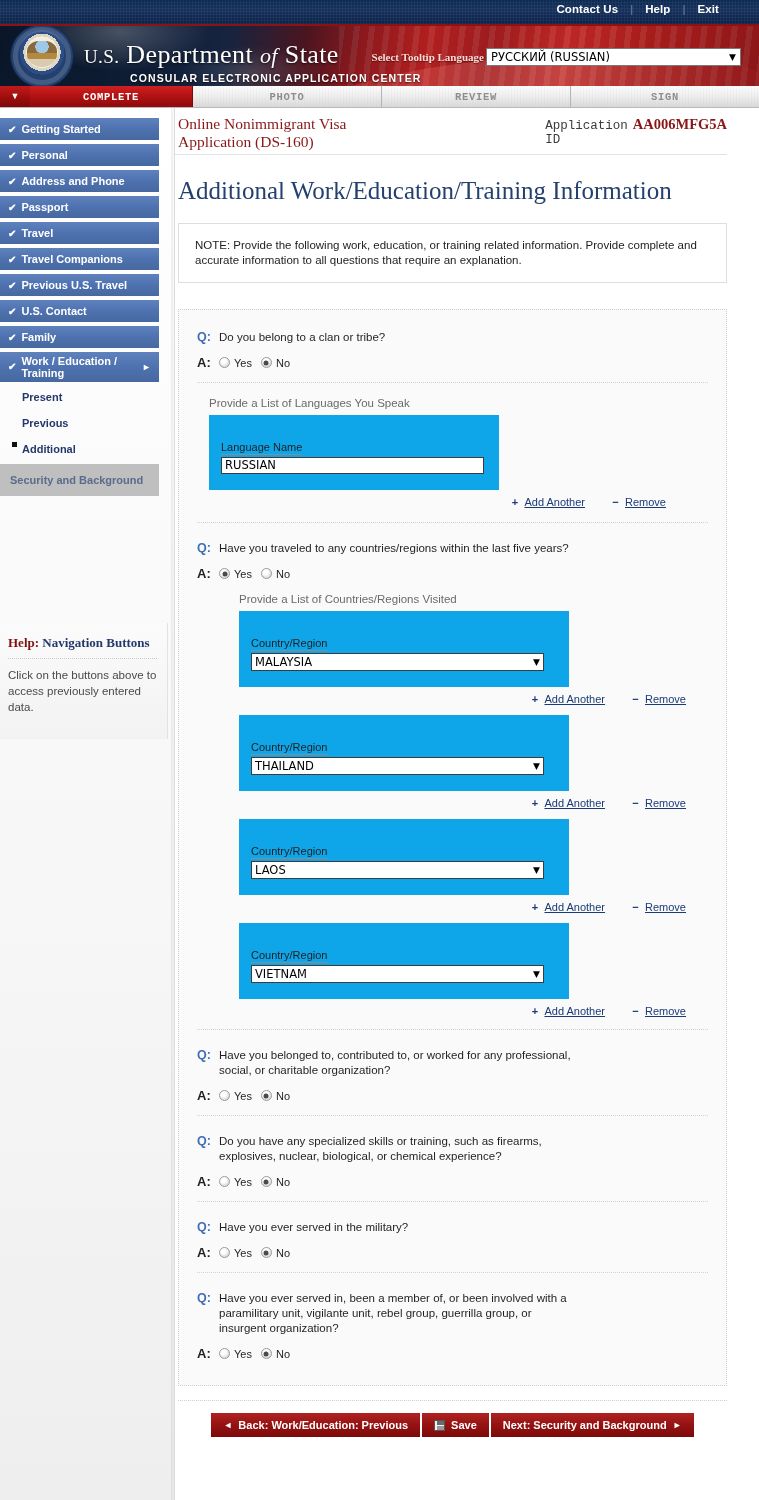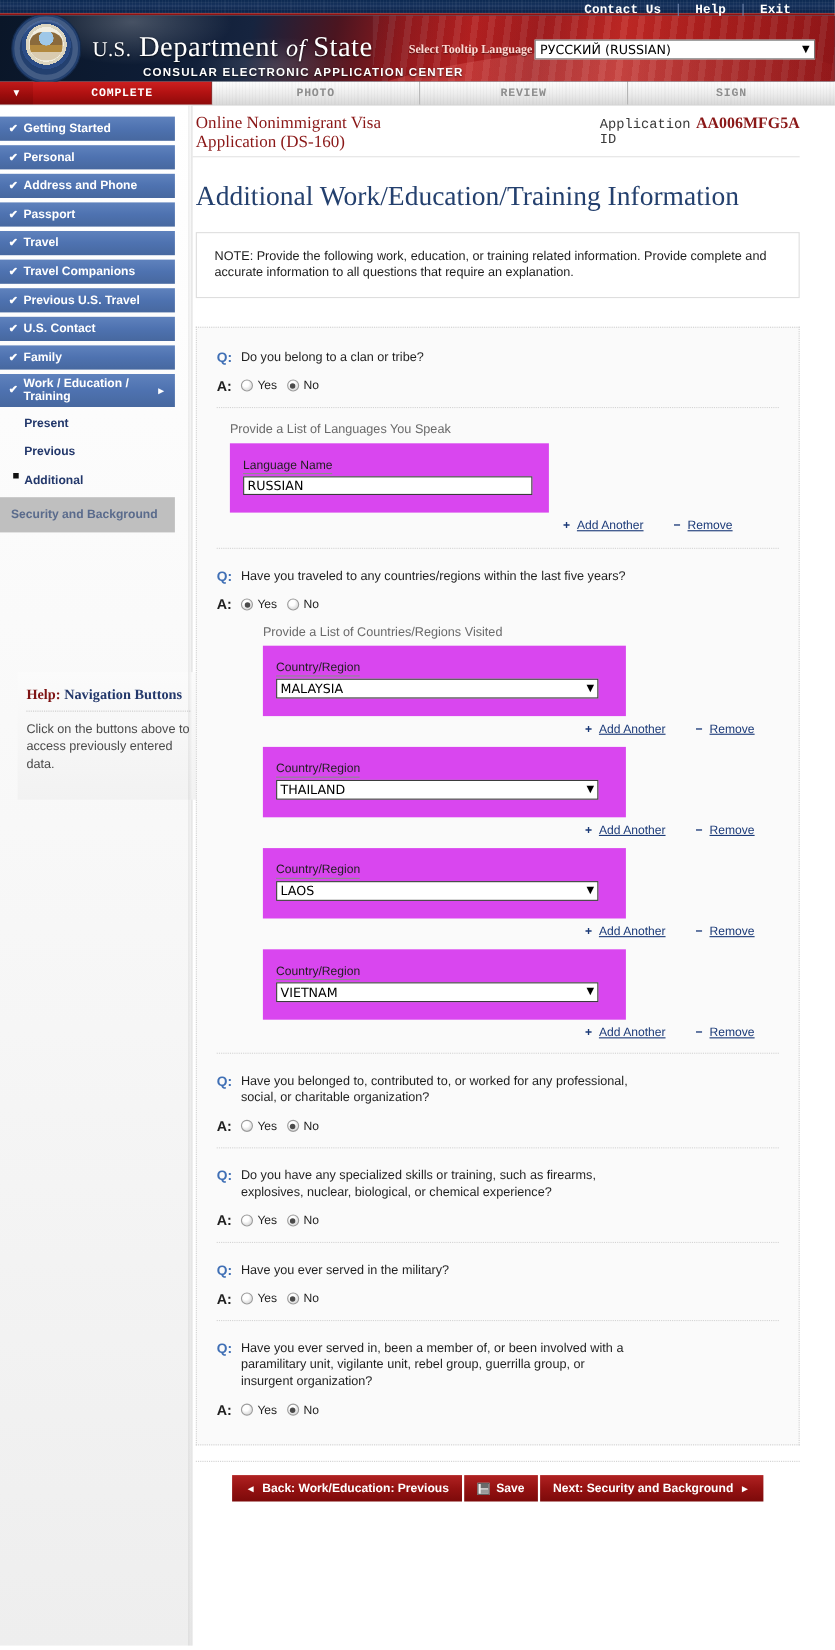--- a/index.html
+++ b/index.html
@@ -6,25 +6,24 @@
   html, body {
     margin: 0; padding: 0;
     width: 759px;
     background: #ffffff;
     font-family: "Liberation Sans", sans-serif;
   }
   body { position: relative; width: 759px; min-height: 1500px; }
 
   
   .utility-bar {
-    height: 14px;
+    height: 26px;
     background: linear-gradient(180deg, #0d2a52 0%, #16315c 40%, #0b2248 100%);
     position: relative;
     border-bottom: 2px solid #8e1212;
-    font-family: Liberation Mono, monospace;
   }
   .utility-bar::before {
     content: "";
     position: absolute; inset: 0;
     background-image:
       repeating-linear-gradient(90deg, rgba(255,255,255,.045) 0 1px, transparent 1px 3px),
       repeating-linear-gradient(0deg, rgba(255,255,255,.045) 0 1px, transparent 1px 3px);
     pointer-events: none;
   }
   .utility-links {
@@ -189,21 +188,21 @@
   .nav-sub.current::before {
     content: ""; position: absolute; left: 12px; top: 4px;
     width: 5px; height: 5px; background: #111;
   }
   .nav-item.disabled {
     background: #bfbfbf; color: #5a6b8c; font-weight: bold;
     height: 32px; line-height: 12px; padding-left: 10px;
   }
 
   .help-box {
-    position: absolute; left: 16px; top: 515px; width: 168px;
+    position: absolute; left: 0; top: 515px; width: 168px;
     background: linear-gradient(180deg,#fbfbfb 0%, #f2f2f2 100%);
     border-right: 1px solid #e2e2e2;
     padding: 12px 10px 24px 8px;
   }
   .help-title {
     font-family: "Liberation Serif", serif;
     font-size: 13px; font-weight: bold; color: #7e1313;
     padding-bottom: 7px; margin-bottom: 8px;
     border-bottom: 1px dotted #c9c9c9;
   }
@@ -273,21 +272,21 @@
     content: ""; position: absolute; left: 50%; top: 50%;
     transform: translate(-50%,-50%);
     width: 5px; height: 5px; border-radius: 50%; background: #4a4a4a;
   }
   .divider { border-top: 1px dotted #d3d3d3; margin: 2px 0 14px 0; }
 
   .sub-label {
     font-size: 11.5px; color: #6a6a6a; margin: 2px 0 6px 0;
   }
   .entry-block {
-    background: #d946ef; padding: 10px 12px 16px 12px;
+    background: #0ea5e9; padding: 22px 12px 16px 12px;
   }
   .entry-label {
     font-size: 11px; color: #1f1f1f; margin-bottom: 2px;
     border-bottom: 1px solid #8b8b8b; display: inline-block; padding-bottom: 1px;
   }
   .text-input {
     width: 263px; height: 17px; background: #ffffff;
     border: 1px solid #3b3b3b; font-size: 11.5px; color: #000;
     padding: 0 3px; line-height: 15px;
     font-family: "DejaVu Sans", sans-serif;

